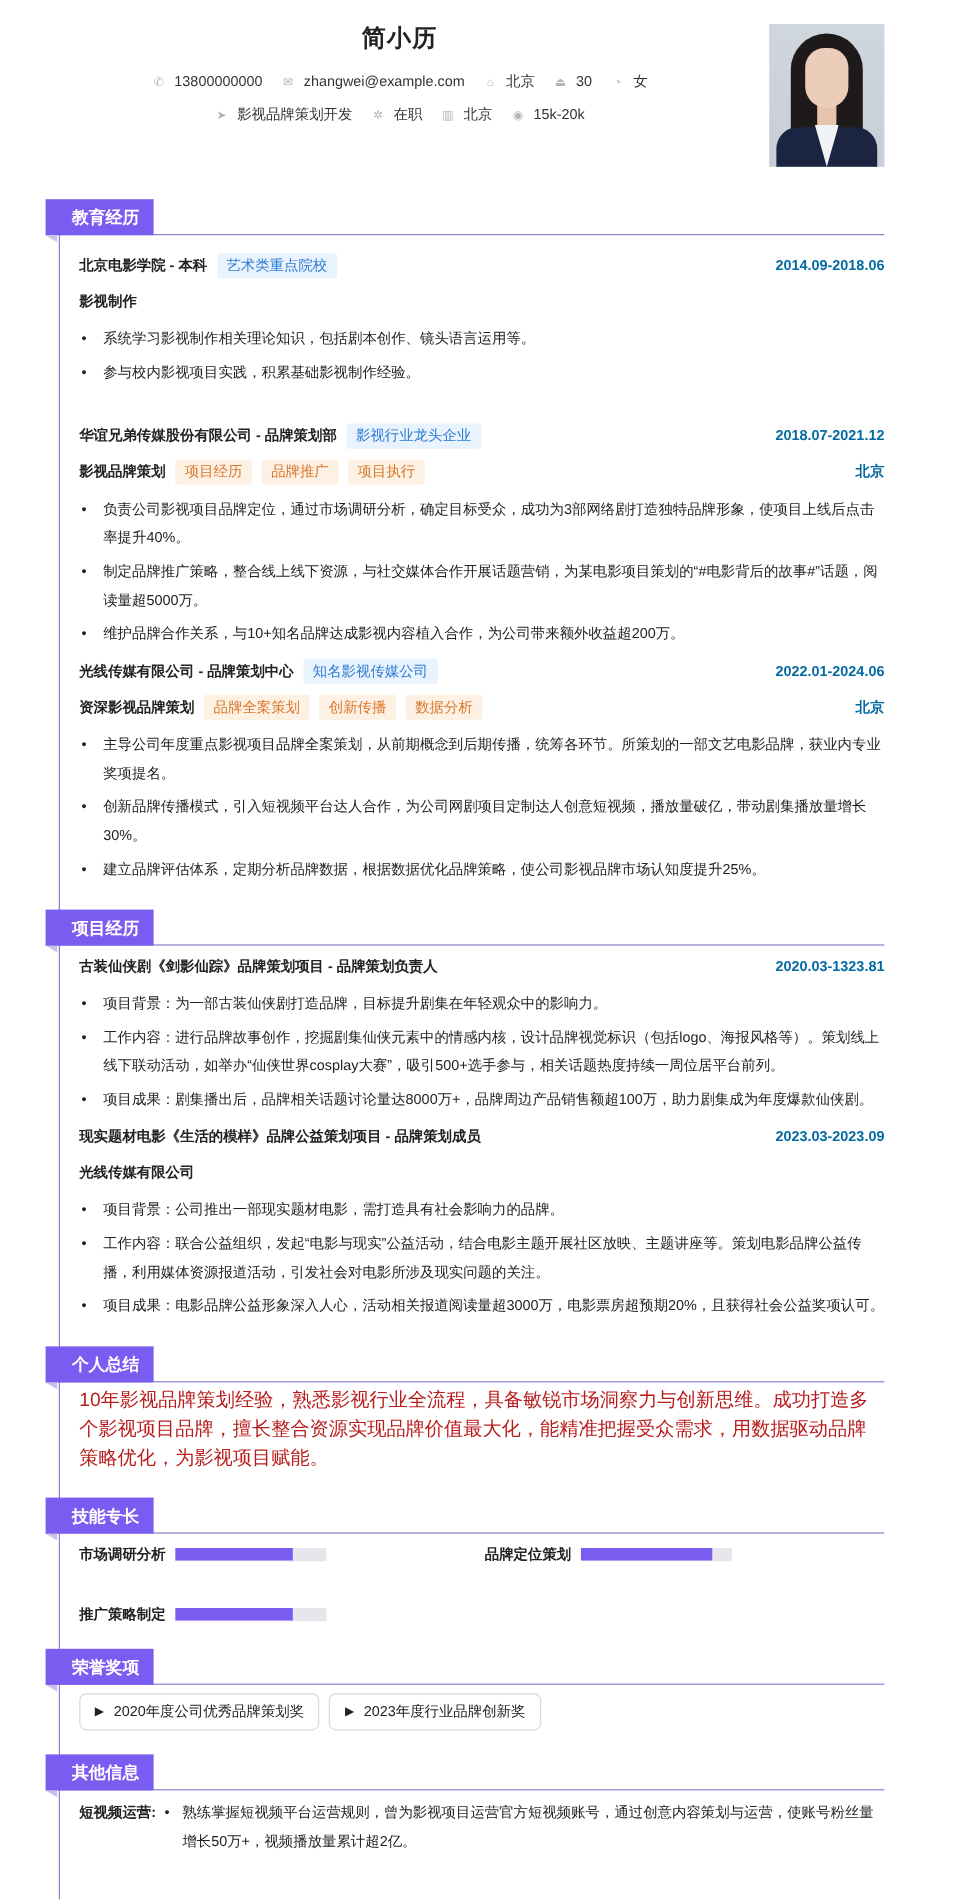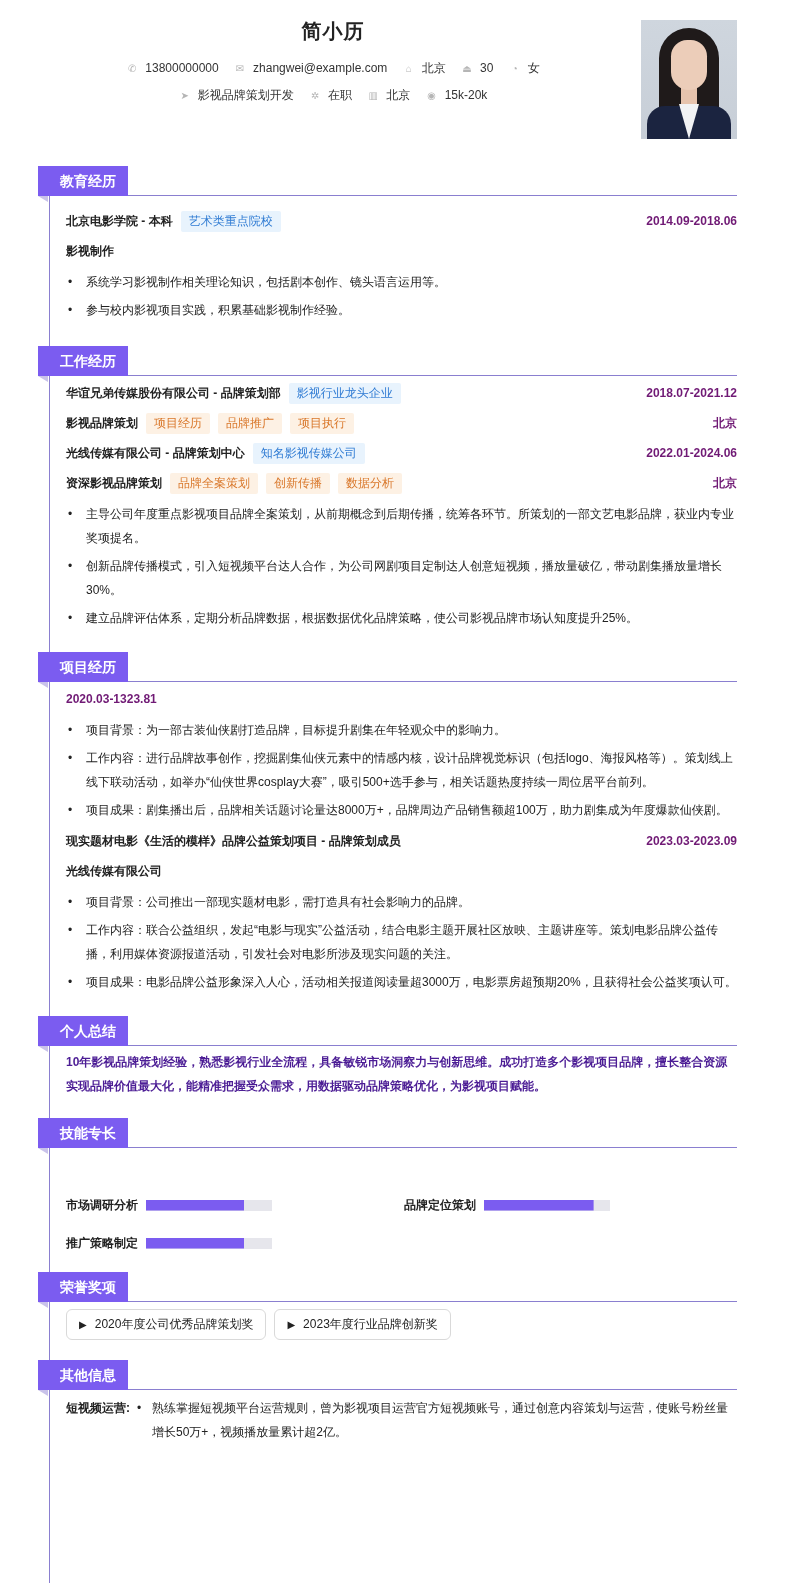--- a/index.html
+++ b/index.html
@@ -26,30 +26,30 @@
   
   .section { position: relative; margin-left: 38px; width: 699px; }
   .sec-head { position: relative; height: 30px; border-bottom: 1px solid #8a7fd0; }
   .sec-tab { position: absolute; left: 0; top: 0; height: 30px; background: #7b5cf0; color: #fff; font-size: 14px; font-weight: bold; padding: 0 12px 0 22px; line-height: 30px; }
   .sec-tab::after { content: ""; position: absolute; left: 0; bottom: -6px; width: 10px; height: 6px; background: #c9c2ea; clip-path: polygon(0 0, 100% 0, 100% 100%); }
   .sec-body { padding: 10px 0 0 28px; }
 
   .row { display: flex; align-items: center; justify-content: space-between; height: 30px; }
   .row-left { display: flex; align-items: center; }
   .title { font-weight: bold; font-size: 12px; color: #222; }
-  .date { font-weight: bold; font-size: 12px; color: #701a75; }
+  .date { font-weight: bold; font-size: 12px; color: #0369a1; }
   .tag-blue { background: #e8f3fd; color: #2f7bd3; font-size: 12px; padding: 2px 8px; margin-left: 8px; border-radius: 2px; }
   .tag-orange { background: #fdf1e4; color: #d9772a; font-size: 12px; padding: 2px 8px; margin-left: 8px; border-radius: 2px; }
   ul.bullets { list-style: none; }
   ul.bullets li { position: relative; padding-left: 20px; line-height: 24px; font-size: 12px; color: #222; margin-bottom: 4px; }
   ul.bullets li::before { content: "•"; position: absolute; left: 2px; top: 0; font-size: 12px; }
 
-  .summary { font-size: 12px; line-height: 24px; color: #4c1d95; font-weight: bold; }
-
-  .skills { display: grid; grid-template-columns: 338px 330px; row-gap: 12px; margin-top: 40px; }
+  .summary { font-size: 16px; line-height: 24px; color: #b91c1c; }
+
+  .skills { display: grid; grid-template-columns: 338px 330px; row-gap: 24px; }
   .skill { display: flex; align-items: center; height: 26px; }
   .skill-label { font-size: 12px; font-weight: bold; width: 80px; }
   .skill-bar { position: relative; width: 126px; height: 11px; background: #e6e6ec; }
   .skill-fill { position: absolute; left: 0; top: 0; height: 11px; background: #7b5cf0; clip-path: polygon(0 0, 100% 0, calc(100% - 0px) 100%, 0 100%); }
   .skill-fill::after { content: ""; position: absolute; right: -5px; top: 0; width: 5px; height: 11px; background: #7b5cf0; clip-path: polygon(0 0, 100% 100%, 0 100%); }
 
   .awards { display: flex; gap: 8px; }
   .award { display: inline-flex; align-items: center; border: 1px solid #d9d9d9; border-radius: 6px; height: 31px; padding: 0 12px; font-size: 12px; color: #222; background: #fff; cursor: pointer; }
   .award .tri { font-size: 10px; margin-right: 8px; }
 
@@ -105,40 +105,42 @@
           <span class="title">影视制作</span>
         </div>
       <ul class="bullets" style="margin-top:4px">
         <li>系统学习影视制作相关理论知识，包括剧本创作、镜头语言运用等。</li>
         <li>参与校内影视项目实践，积累基础影视制作经验。</li>
       </ul>
     </div>
   </div>
 
   <div class="section" style="margin-top:24px">
-    <div class="sec-head">
-        <div class="sec-tab">工作经历</div>
-      </div>
     <div class="sec-body" style="padding-top:2px">
       <div class="row">
         <div class="row-left">
           <span class="title">华谊兄弟传媒股份有限公司 - 品牌策划部</span>
           <span class="tag-blue">影视行业龙头企业</span>
         </div>
         <span class="date">2018.07-2021.12</span>
       </div>
       <div class="row">
         <div class="row-left">
           <span class="title">影视品牌策划</span>
           <span class="tag-orange">项目经历</span>
           <span class="tag-orange">品牌推广</span>
           <span class="tag-orange">项目执行</span>
         </div>
         <span class="date">北京</span>
       </div>
+      <ul class="bullets" style="margin-top:4px">
+        <li>负责公司影视项目品牌定位，通过市场调研分析，确定目标受众，成功为3部网络剧打造独特品牌形象，使项目上线后点击率提升40%。</li>
+        <li>制定品牌推广策略，整合线上线下资源，与社交媒体合作开展话题营销，为某电影项目策划的“#电影背后的故事#”话题，阅读量超5000万。</li>
+        <li>维护品牌合作关系，与10+知名品牌达成影视内容植入合作，为公司带来额外收益超200万。</li>
+      </ul>
       <div class="row">
         <div class="row-left">
           <span class="title">光线传媒有限公司 - 品牌策划中心</span>
           <span class="tag-blue">知名影视传媒公司</span>
         </div>
         <span class="date">2022.01-2024.06</span>
       </div>
       <div class="row">
         <div class="row-left">
           <span class="title">资深影视品牌策划</span>
@@ -155,20 +157,21 @@
       </ul>
     </div>
   </div>
 
   <div class="section" style="margin-top:22px">
     <div class="sec-head">
         <div class="sec-tab">项目经历</div>
       </div>
     <div class="sec-body" style="padding-top:2px">
       <div class="row">
+        <span class="title">古装仙侠剧《剑影仙踪》品牌策划项目 - 品牌策划负责人</span>
         <span class="date">2020.03-1323.81</span>
       </div>
       <ul class="bullets" style="margin-top:4px">
         <li>项目背景：为一部古装仙侠剧打造品牌，目标提升剧集在年轻观众中的影响力。</li>
         <li>工作内容：进行品牌故事创作，挖掘剧集仙侠元素中的情感内核，设计品牌视觉标识（包括logo、海报风格等）。策划线上线下联动活动，如举办“仙侠世界cosplay大赛”，吸引500+选手参与，相关话题热度持续一周位居平台前列。</li>
         <li>项目成果：剧集播出后，品牌相关话题讨论量达8000万+，品牌周边产品销售额超100万，助力剧集成为年度爆款仙侠剧。</li>
       </ul>
       <div class="row">
         <span class="title">现实题材电影《生活的模样》品牌公益策划项目 - 品牌策划成员</span>
         <span class="date">2023.03-2023.09</span>

